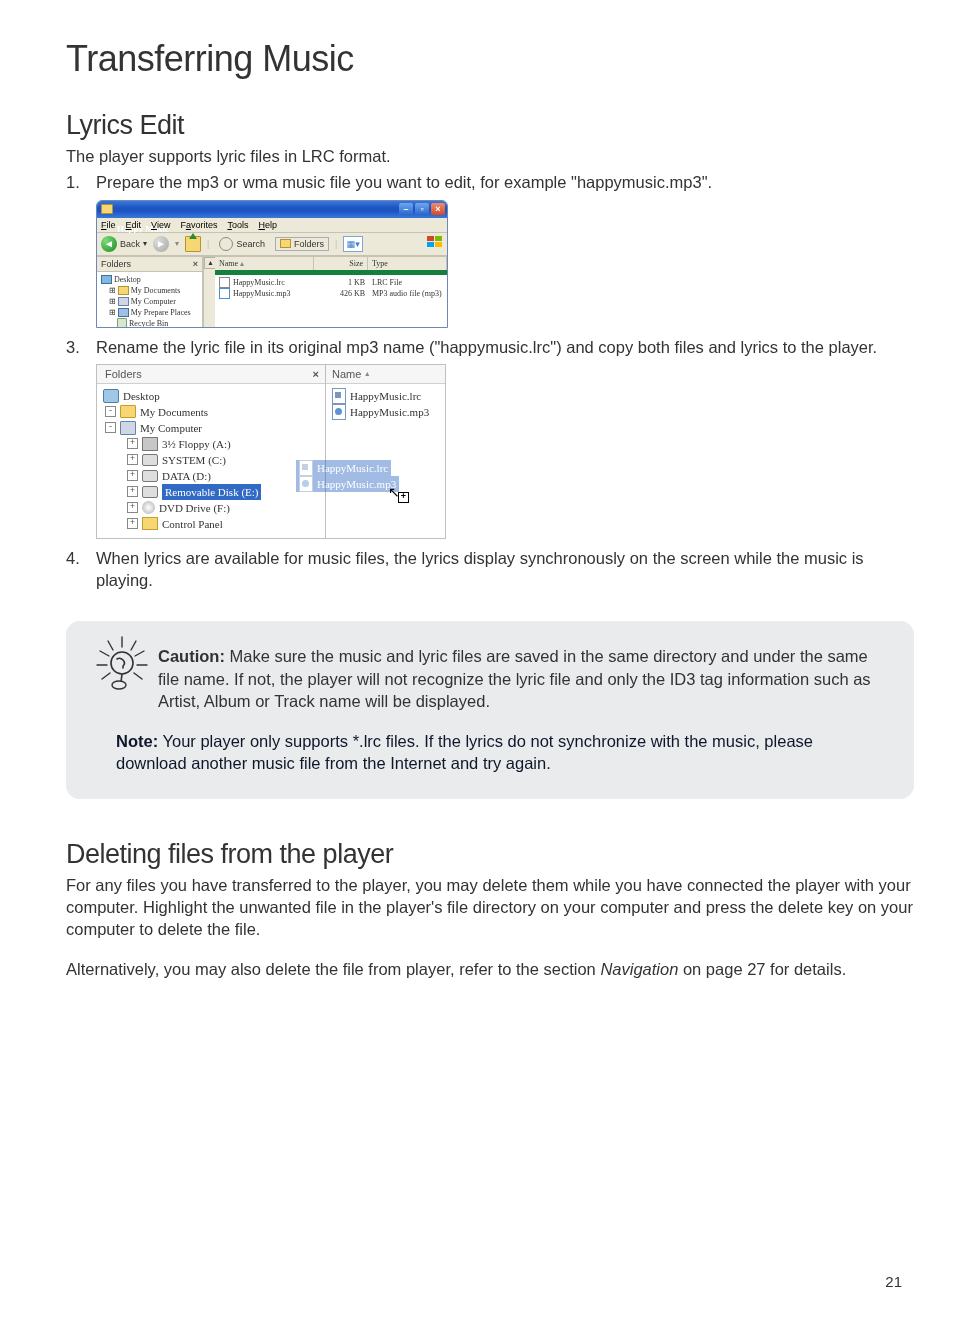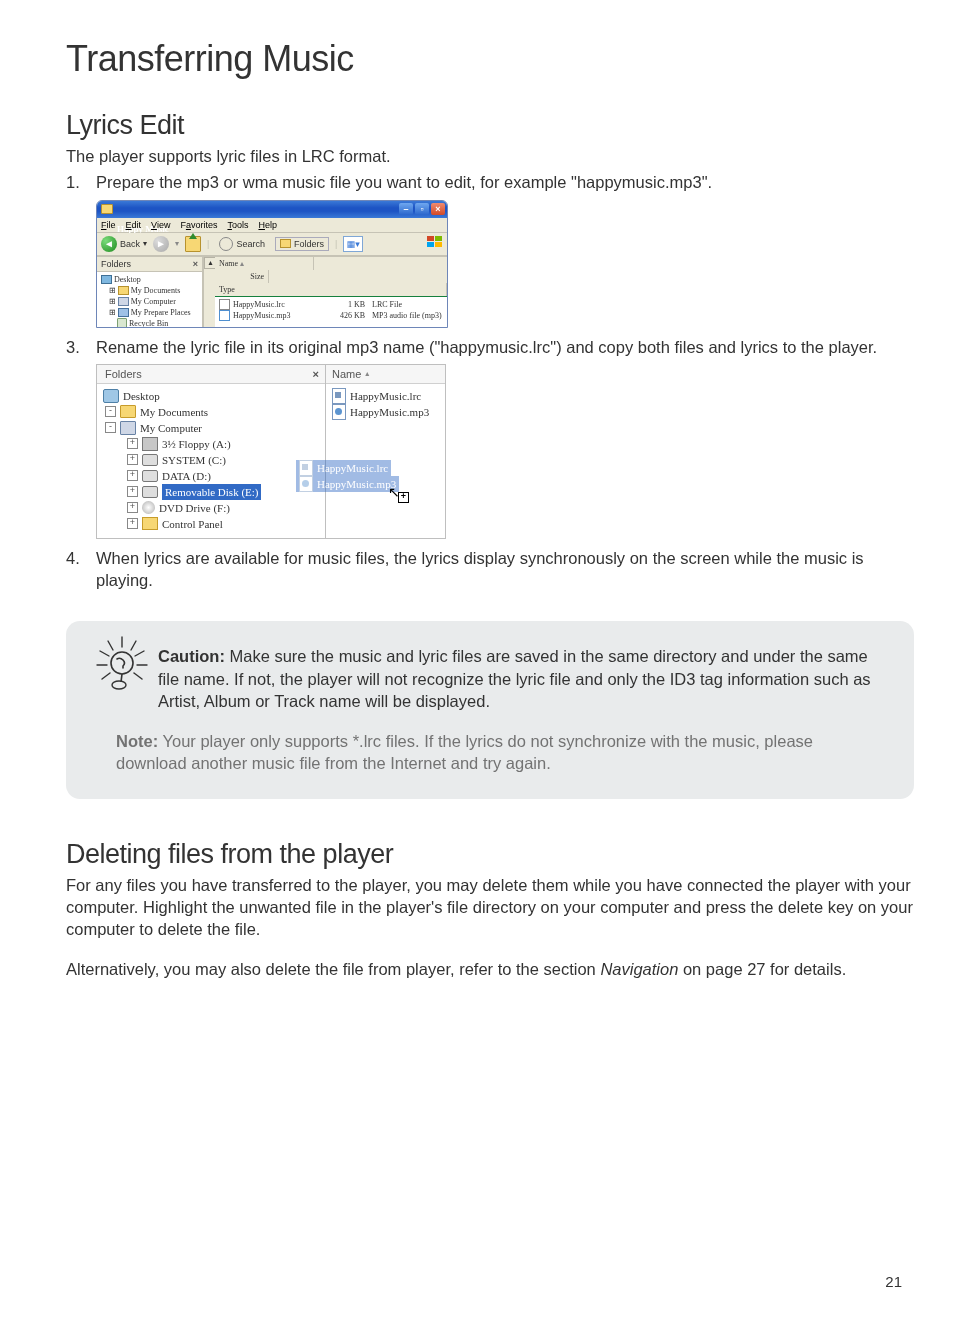--- a/index.html
+++ b/index.html
@@ -73,21 +73,21 @@
     font-size:16.5px;
     line-height:1.35;
     color:#333;
   }
   .callout-text b{font-weight:700;}
   .note-block{
     margin-top:18px;
     padding-left:22px;
     font-size:16.5px;
     line-height:1.35;
-    color:#737373;
+    color:#0f172a;
   }
   .note-block b{font-weight:700;}
   .after-space{height:40px;}
   em{font-style:italic;}
   .page-num{
     position:absolute;
     bottom:50px;
     right:52px;
     font-size:15px;
     color:#333;
@@ -185,21 +185,21 @@
   .ico-desktop{width:9px;height:7px;background:#7fb8e0;border:1px solid #3f7095;}
   .ico-folder{width:9px;height:7px;background:#f7d774;border:1px solid #b7922e;}
   .ico-comp{width:9px;height:7px;background:#cfd7e6;border:1px solid #6882a5;}
   .ico-net{width:9px;height:7px;background:#9fc1e6;border:1px solid #46709c;}
   .ico-bin{width:8px;height:8px;background:#d9e7d0;border:1px solid #7da073;border-radius:1px;}
   .scroll-up{width:11px;height:10px;background:#ece9d8;border:1px solid #b5b2a4;
     display:flex;align-items:center;justify-content:center;font:8px Arial;}
   .scroll-col{width:11px;border-left:1px solid #c6c3b5;background:#ece9d8;}
   .listpane{flex:1;display:flex;flex-direction:column;}
   .listhead{
-    display:flex;background:#ece9d8;border-bottom:1px solid #15803d;font:8px Tahoma;flex-direction:column;
+    display:flex;background:#ece9d8;border-bottom:5px solid #15803d;font:8px Tahoma;
   }
   .listhead div{padding:2px 4px;border-right:1px solid #c6c3b5;}
   .lh-name{width:90px;}
   .lh-size{width:45px;text-align:right;}
   .lh-type{flex:1;}
   .listrows{padding:2px 4px;font:8px Tahoma;}
   .listrows .lr{display:flex;align-items:center;gap:3px;line-height:11px;}
   .lr .fico{
     width:9px;height:9px;border:1px solid #888;background:#fff;position:relative;
   }

